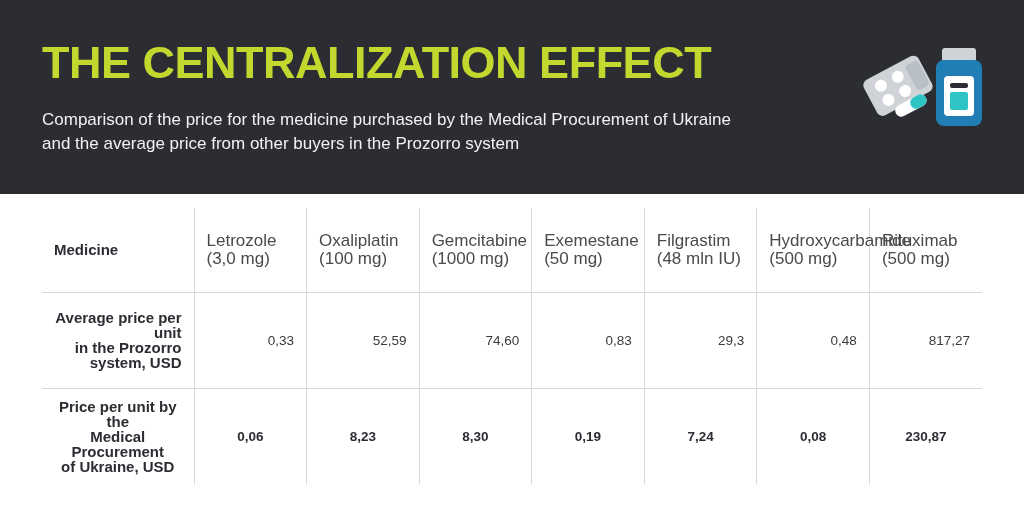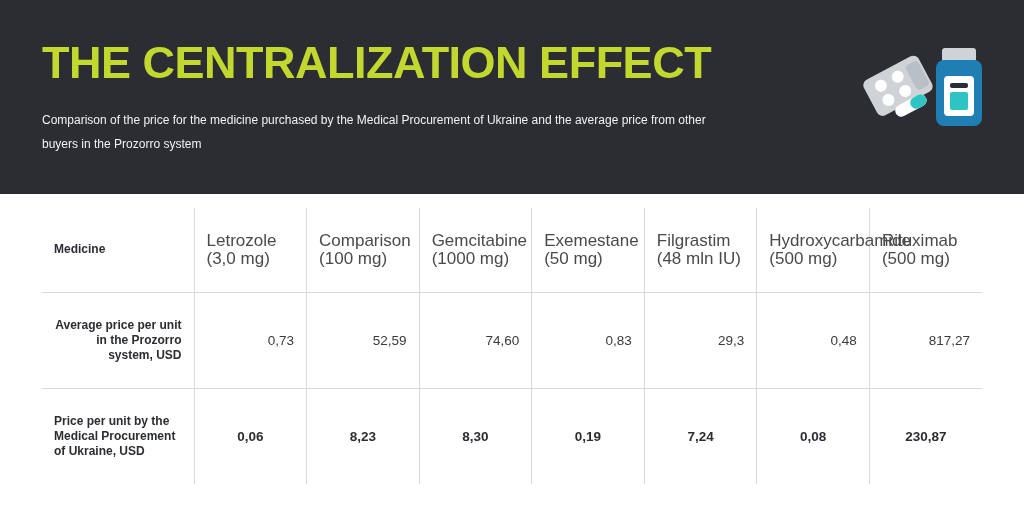--- a/index.html
+++ b/index.html
@@ -32,21 +32,21 @@
     font-size: 45px;
     line-height: 50px;
     font-weight: bold;
     letter-spacing: -0.5px;
     color: #c3d82e;
     text-transform: uppercase;
     margin: 0 0 20px 0;
     font-family: "Liberation Sans", sans-serif;
   }
   .subtitle {
-    font-size: 12px;
+    font-size: 17px;
     line-height: 24px;
     color: #f2f2f2;
     max-width: 700px;
     font-weight: normal;
   }
   
   .illustration {
     position: absolute;
     right: 36px;
     top: 26px;
@@ -77,21 +77,21 @@
     border-right: none;
     margin-left: 18px;
   }
   table.data tr:last-child td {
     border-bottom: none;
   }
   .col-label {
     width: 152px;
     text-align: left;
     font-weight: bold;
-    font-size: 12px;
+    font-size: 15px;
     line-height: 15px;
     color: #2b2d33;
     padding-left: 4px;
   }
   .col-val {
     text-align: center;
     font-size: 13.5px;
     color: #3a3a3a;
   }
   .head-row td {
@@ -105,20 +105,21 @@
     color: #4a4a4a;
     vertical-align: middle;
     padding-left: 16px;
   }
   .row-avg td {
     height: 96px;
     text-align: right;
   }
   .row-mpu td {
     height: 96px;
+    text-align: center;
   }
   .row-mpu .col-val {
     font-weight: bold;
     color: #2b2d33;
   }
   .row-mpu .col-label {
     color: #2b2d33;
   }
 </style>
 </head>
@@ -161,21 +162,21 @@
   <div class="table-wrap">
     <table class="data">
       <tbody>
           <tr class="head-row">
         <td class="col-label">Medicine</td>
         <td class="head-cell">
           <div>Letrozole</div>
           <div>(3,0 mg)</div>
         </td>
         <td class="head-cell">
-          <div>Comparison</div>
+          <div>Oxaliplatin</div>
           <div>(100 mg)</div>
         </td>
         <td class="head-cell">
           <div>Gemcitabine</div>
           <div>(1000 mg)</div>
         </td>
         <td class="head-cell">
           <div>Exemestane</div>
           <div>(50 mg)</div>
         </td>
@@ -192,21 +193,21 @@
           <div>(500 mg)</div>
         </td>
       </tr>
 
       <tr class="row-avg">
         <td class="col-label">
           <div>Average price per unit</div>
           <div>in the Prozorro</div>
           <div>system, USD</div>
         </td>
-        <td class="col-val">0,73</td>
+        <td class="col-val">0,33</td>
         <td class="col-val">52,59</td>
         <td class="col-val">74,60</td>
         <td class="col-val">0,83</td>
         <td class="col-val">29,3</td>
         <td class="col-val">0,48</td>
         <td class="col-val">817,27</td>
       </tr>
 
       <tr class="row-mpu">
         <td class="col-label">

